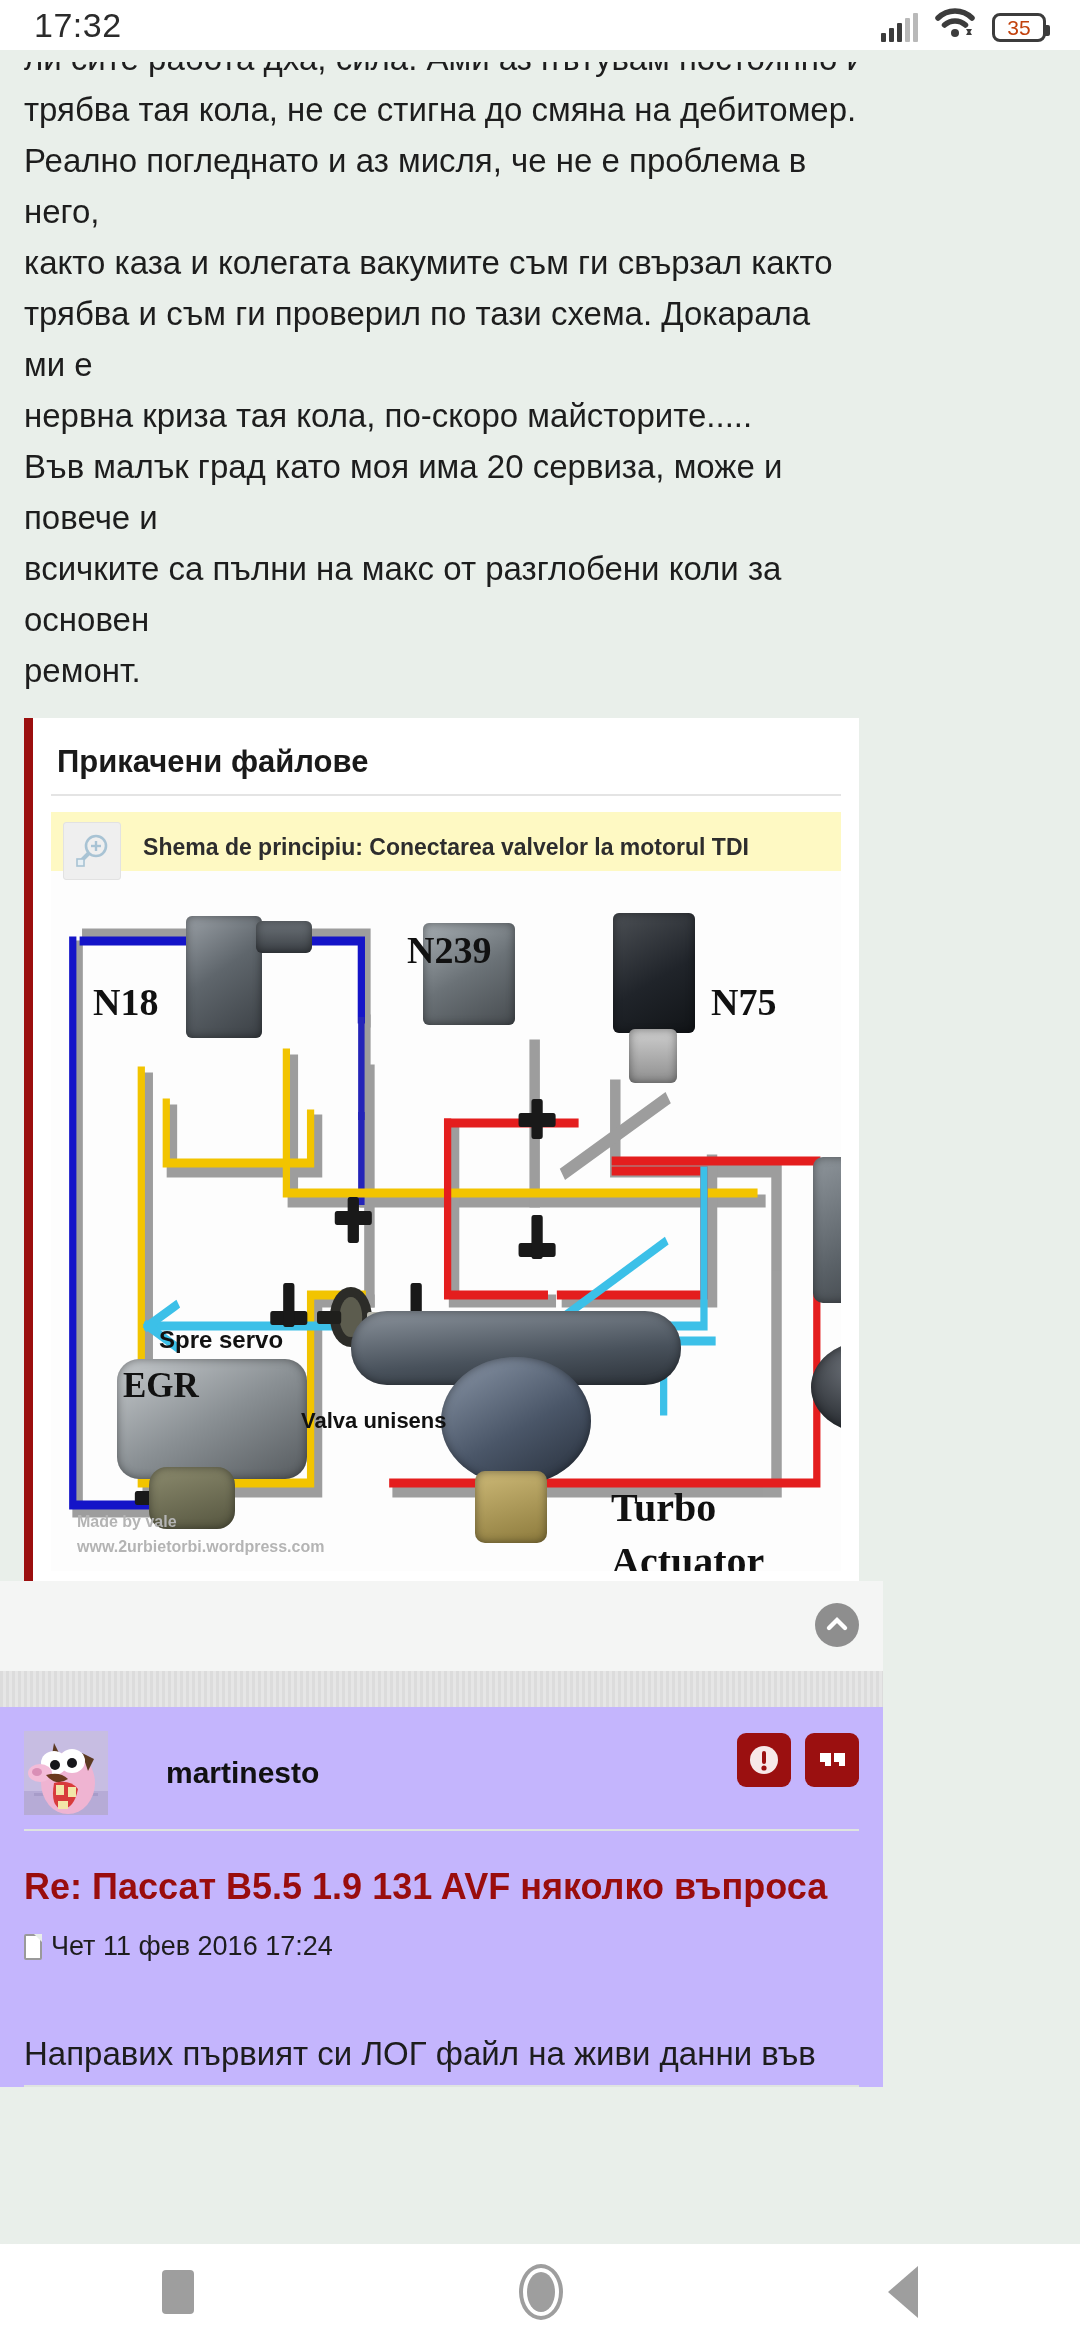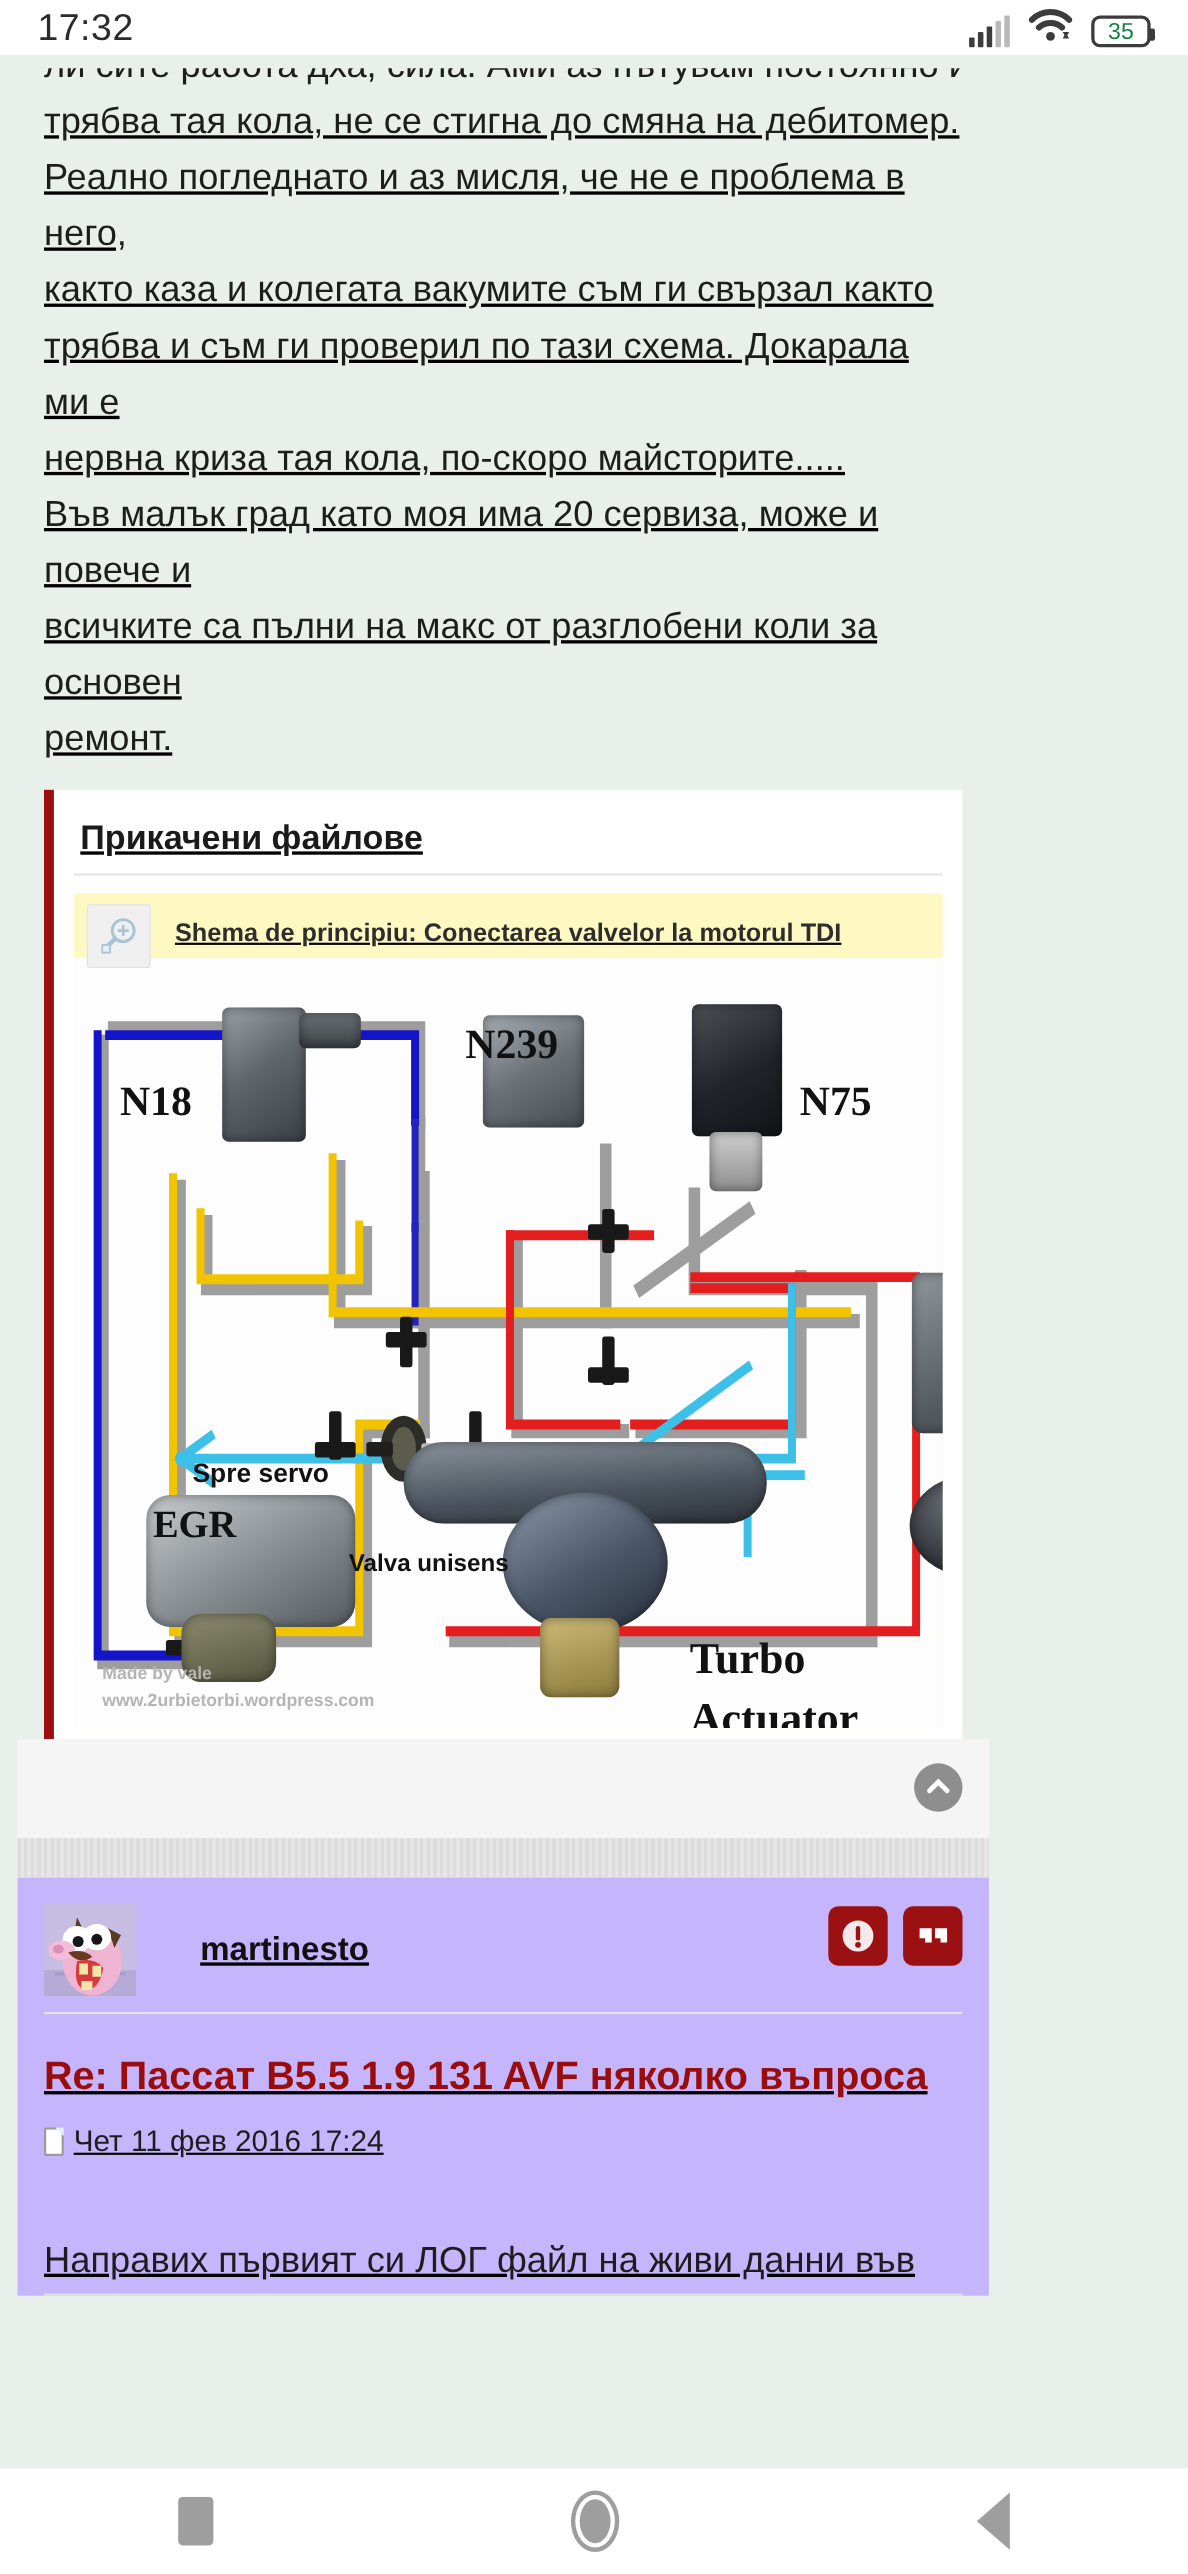--- a/index.html
+++ b/index.html
@@ -29,24 +29,24 @@
   .sigbars i:nth-child(5){ height:29px; background:#b9b9b9; }
   .batt{
     width:54px; height:29px; border:3px solid #3c3c3c; border-radius:8px;
     position:relative; display:flex; align-items:center; justify-content:center;
     background:#fff;
   }
   .batt::after{
     content:""; position:absolute; right:-7px; top:9px;
     width:5px; height:11px; background:#3c3c3c; border-radius:0 2px 2px 0;
   }
-  .batt span{ font-size:21px; color:#15803d; line-height:1; }
-
-  
-  #page{ position:absolute; top:62px; left:16px; width:883px;text-decoration:underline; }
+  .batt span{ font-size:21px; color:#c2410c; line-height:1; }
+
+  
+  #page{ position:absolute; top:62px; left:0; width:883px; }
 
   
   #postbody{ padding:0 24px; }
   .ptxt{
     font-size:33px; line-height:51px; color:#1d1d1d;
   }
   .clip-top{ height:22px; overflow:hidden; position:relative; }
   .clip-top .ptxt{ position:absolute; top:-29px; left:0; white-space:nowrap; }
 
   

